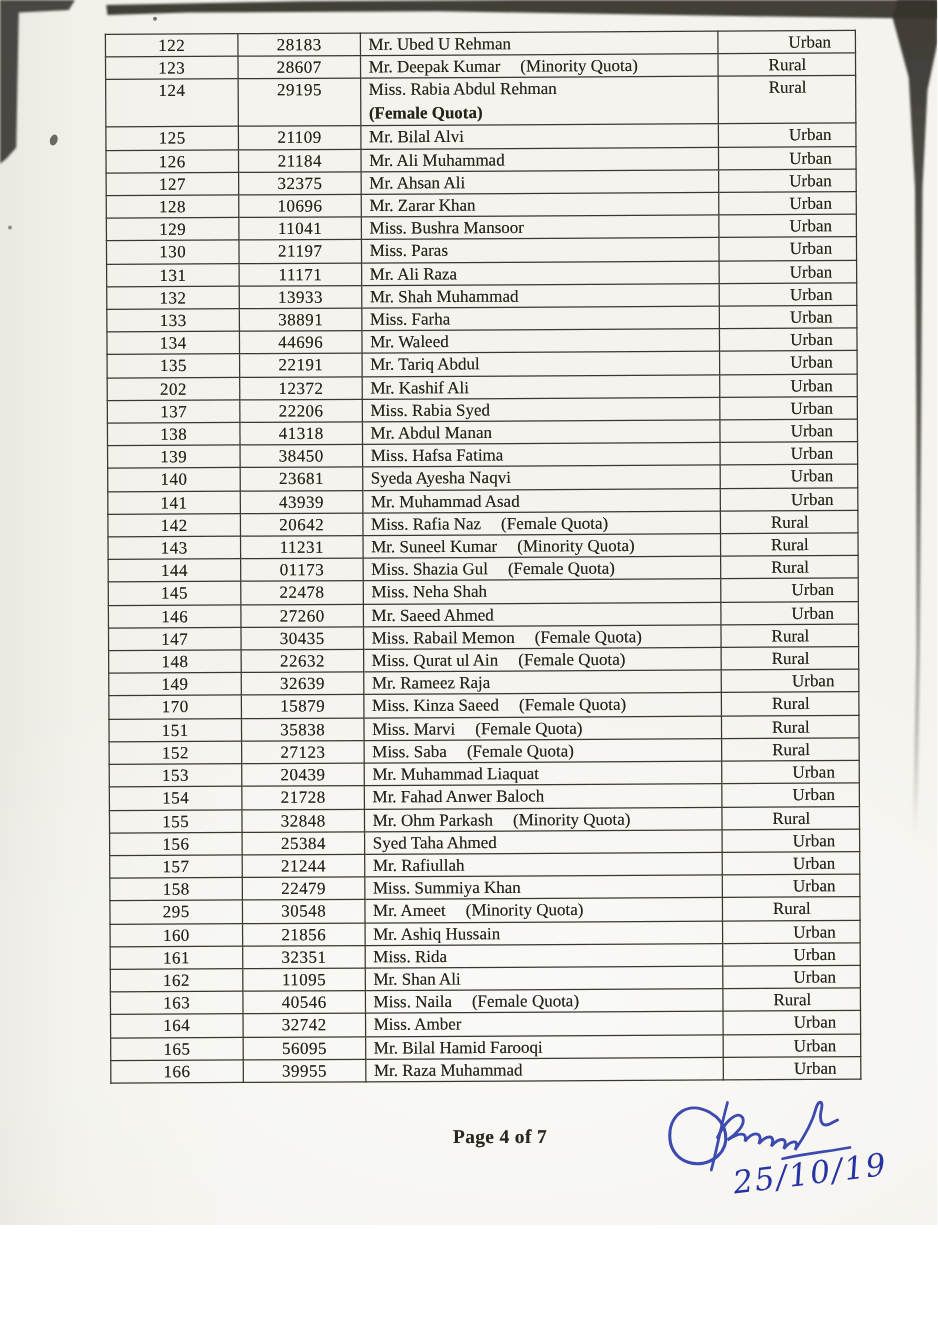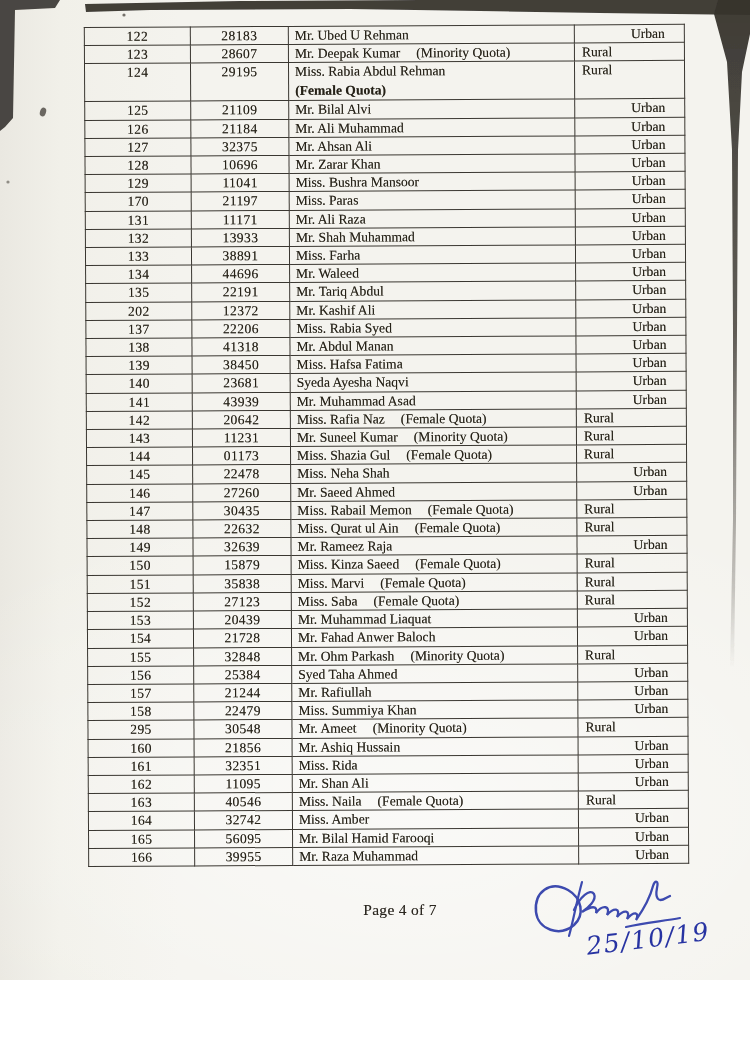--- a/index.html
+++ b/index.html
@@ -32,29 +32,29 @@
     font-size:13.6px;
     line-height:17.2px;
     vertical-align:middle;
     overflow:hidden;
     white-space:nowrap;
     text-shadow:0 0 .5px rgba(40,36,28,.55);
   }
   td.c-sn, td.c-roll{text-align:center;font-size:14.2px;letter-spacing:.4px;}
   td.c-name{text-align:left;padding-left:9px;}
   td.c-area.urban{text-align:right;padding-right:19px;}
-  td.c-area.rural{text-align:left;padding-left:7px;}
+  td.c-area.rural{text-align:center;padding-left:7px;}
   tr.tall td{height:36.2px;vertical-align:top;line-height:18.5px;}
   tr.tall td.c-name{white-space:normal;}
   .quota{font-weight:normal;margin-left:16px;}
   .quota-block{font-weight:bold;margin-left:0;display:block;}
   .page-footer{
     position:absolute;left:50px;top:901px;width:700px;
     text-align:center;
-    font-size:15.5px;font-weight:normal;letter-spacing:.3px;
+    font-size:15.5px;font-weight:bold;letter-spacing:.3px;
     color:#2b2720;
     text-shadow:0 0 .5px rgba(40,36,28,.5);
   }
   .signature{position:absolute;left:528px;top:870px;width:182px;height:70px;}
   .sig-date{
     position:absolute;left:586px;top:924px;width:130px;
     font-family:"DejaVu Serif", serif;
     font-style:italic;
     font-size:25px;
     letter-spacing:1.5px;
@@ -125,21 +125,21 @@
             <td class="c-name"><span>Mr. Zarar Khan</span></td>
             <td class="c-area urban"><span>Urban</span></td>
           </tr>
           <tr>
             <td class="c-sn">129</td>
             <td class="c-roll">11041</td>
             <td class="c-name"><span>Miss. Bushra Mansoor</span></td>
             <td class="c-area urban"><span>Urban</span></td>
           </tr>
           <tr>
-            <td class="c-sn">170</td>
+            <td class="c-sn">130</td>
             <td class="c-roll">21197</td>
             <td class="c-name"><span>Miss. Paras</span></td>
             <td class="c-area urban"><span>Urban</span></td>
           </tr>
           <tr>
             <td class="c-sn">131</td>
             <td class="c-roll">11171</td>
             <td class="c-name"><span>Mr. Ali Raza</span></td>
             <td class="c-area urban"><span>Urban</span></td>
           </tr>
@@ -245,21 +245,21 @@
             <td class="c-name"><span>Miss. Qurat ul Ain</span><span class="quota">(Female Quota)</span></td>
             <td class="c-area rural"><span>Rural</span></td>
           </tr>
           <tr>
             <td class="c-sn">149</td>
             <td class="c-roll">32639</td>
             <td class="c-name"><span>Mr. Rameez Raja</span></td>
             <td class="c-area urban"><span>Urban</span></td>
           </tr>
           <tr>
-            <td class="c-sn">150</td>
+            <td class="c-sn">170</td>
             <td class="c-roll">15879</td>
             <td class="c-name"><span>Miss. Kinza Saeed</span><span class="quota">(Female Quota)</span></td>
             <td class="c-area rural"><span>Rural</span></td>
           </tr>
           <tr>
             <td class="c-sn">151</td>
             <td class="c-roll">35838</td>
             <td class="c-name"><span>Miss. Marvi</span><span class="quota">(Female Quota)</span></td>
             <td class="c-area rural"><span>Rural</span></td>
           </tr>

